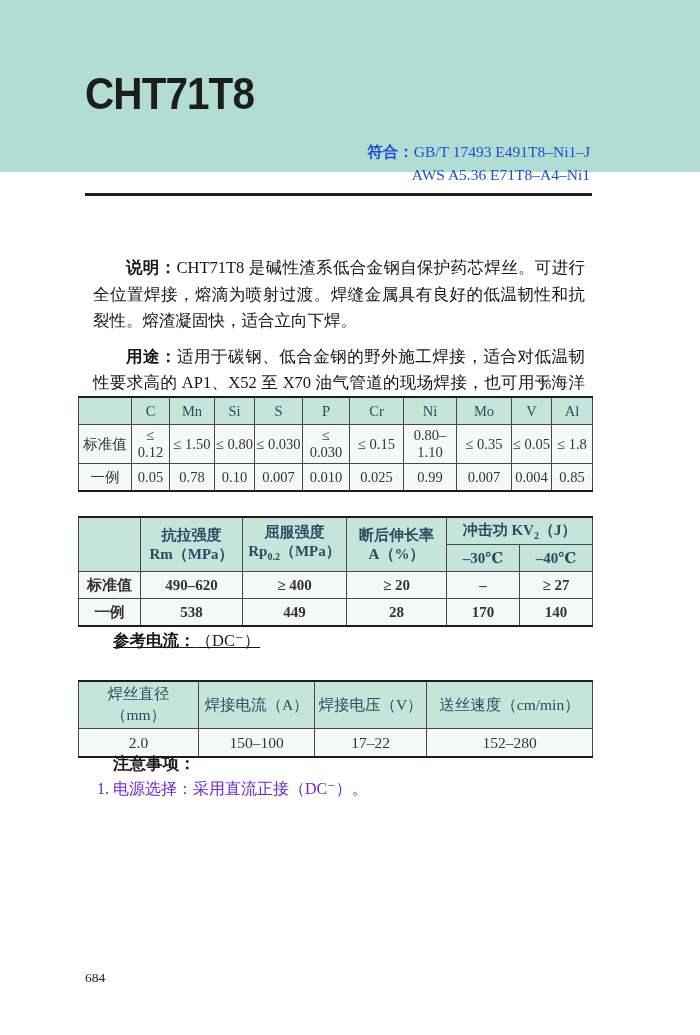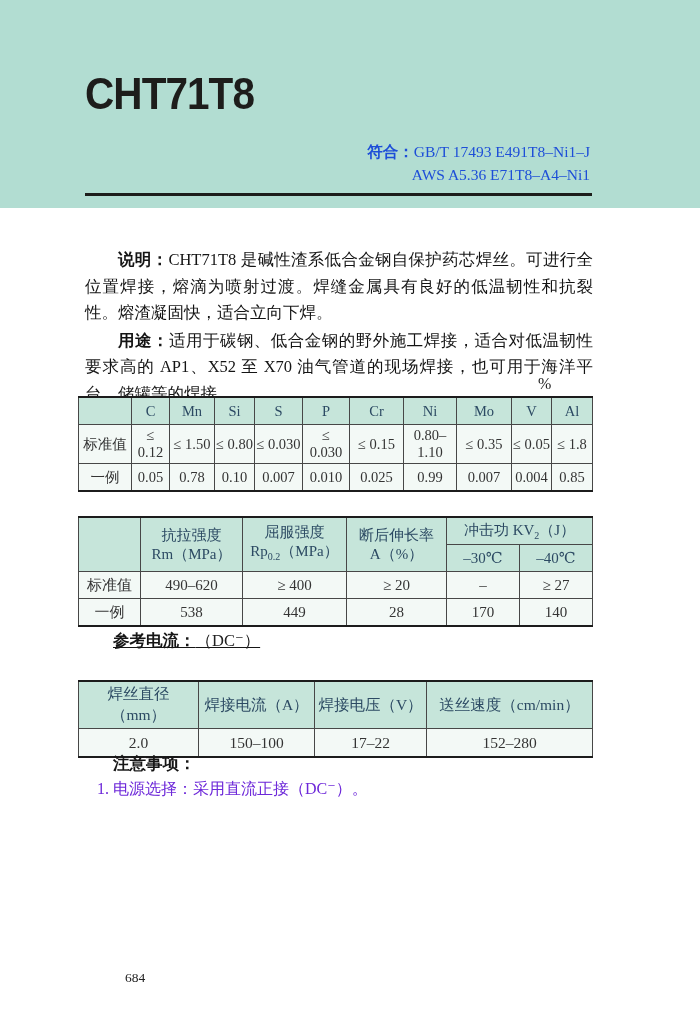--- a/index.html
+++ b/index.html
@@ -6,37 +6,37 @@
   body{
     width:700px;height:1035px;
     background:#ffffff;
     font-family:"Liberation Serif","DejaVu Serif",serif;
     color:#1e1e1e;
     -webkit-font-smoothing:antialiased;
   }
   .page{position:relative;width:700px;height:1035px;background:#ffffff;overflow:hidden;}
 
   
-  .band{position:absolute;left:0;top:0;width:700px;height:208px;background:#b2ddd2;}
+  .band{position:absolute;left:0;top:0;width:700px;height:172px;background:#b2ddd2;}
   .product-title{
     position:absolute;left:85px;top:72px;margin:0;
     font-family:"Liberation Sans","DejaVu Sans",sans-serif;
     font-weight:900;font-size:44px;line-height:1;color:#1d1d1b;
     letter-spacing:-1px;
     transform:scaleX(0.92);transform-origin:left top;
   }
   .conform{
     position:absolute;right:110px;top:140px;width:330px;
     text-align:right;font-size:15.5px;line-height:23px;color:#1d4ed8;
   }
   .rule{position:absolute;left:85px;top:193px;width:507px;height:3px;background:#1d1d1b;}
 
   
   .desc{position:absolute;left:85px;top:246px;width:508px;}
-  .desc p{margin:0;text-indent:2em;font-size:16.5px;line-height:26.5px;text-align:justify;color:#141414;}
+  .desc p{margin:8px;text-indent:2em;font-size:16.5px;line-height:26.5px;text-align:justify;color:#141414;}
   .zh-label{font-family:"Liberation Sans","DejaVu Sans",sans-serif;font-weight:bold;}
 
   
   .sec-head{
     position:absolute;left:113px;
     font-family:"Liberation Sans","DejaVu Sans",sans-serif;
     font-weight:bold;font-size:16.5px;color:#161616;white-space:nowrap;
   }
   .sec-head .serif-part{font-family:"Liberation Serif","DejaVu Serif",serif;font-weight:normal;color:#222;}
 
@@ -50,35 +50,35 @@
   .dtable td{
     border:1px solid #474747;
     text-align:center;vertical-align:middle;
     padding:2px 1px;color:#343434;
   }
   .dtable .hd{background:#c6e5da;color:#2c4a63;}
   .dtable .dt{background:#f3f9f6;}
   .chem{top:396px;}
   .chem td{height:22px;}
   .mech{top:516px;}
-  .mech td{height:22px;font-size:15px;}
+  .mech td{height:22px;font-size:15px;font-weight:bold;}
   .mech .hd div{line-height:19px;}
   .cur{top:680px;}
   .cur td{height:23px;font-size:15.5px;}
   sub{font-size:10px;}
 
   .xray{position:absolute;left:113px;top:622px;font-size:16px;color:#1a1a1a;}
 
   
   .notes-title{top:753px;}
   .note-item{position:absolute;left:97px;font-size:16px;color:#6d28d9;white-space:nowrap;}
   .note-1{top:779px;}
   .note-2{top:803px;}
 
-  .pagenum{position:absolute;left:85px;top:970px;font-size:13.5px;color:#222;margin-left:40px;}
+  .pagenum{position:absolute;left:85px;top:970px;font-size:13.5px;color:#222;}
 
   .chem-title-row{position:absolute;left:113px;top:374px;width:479px;}
   .chem-title-row .unit{position:absolute;left:425px;top:1px;font-family:"Liberation Serif","DejaVu Serif",serif;font-weight:normal;font-size:16px;color:#222;}
   .mech-title{top:498px;margin-top:28px;}
   .cur-title{top:630px;text-decoration:underline;}
 </style>
 </head>
 <body>
 
 <div class="page">

